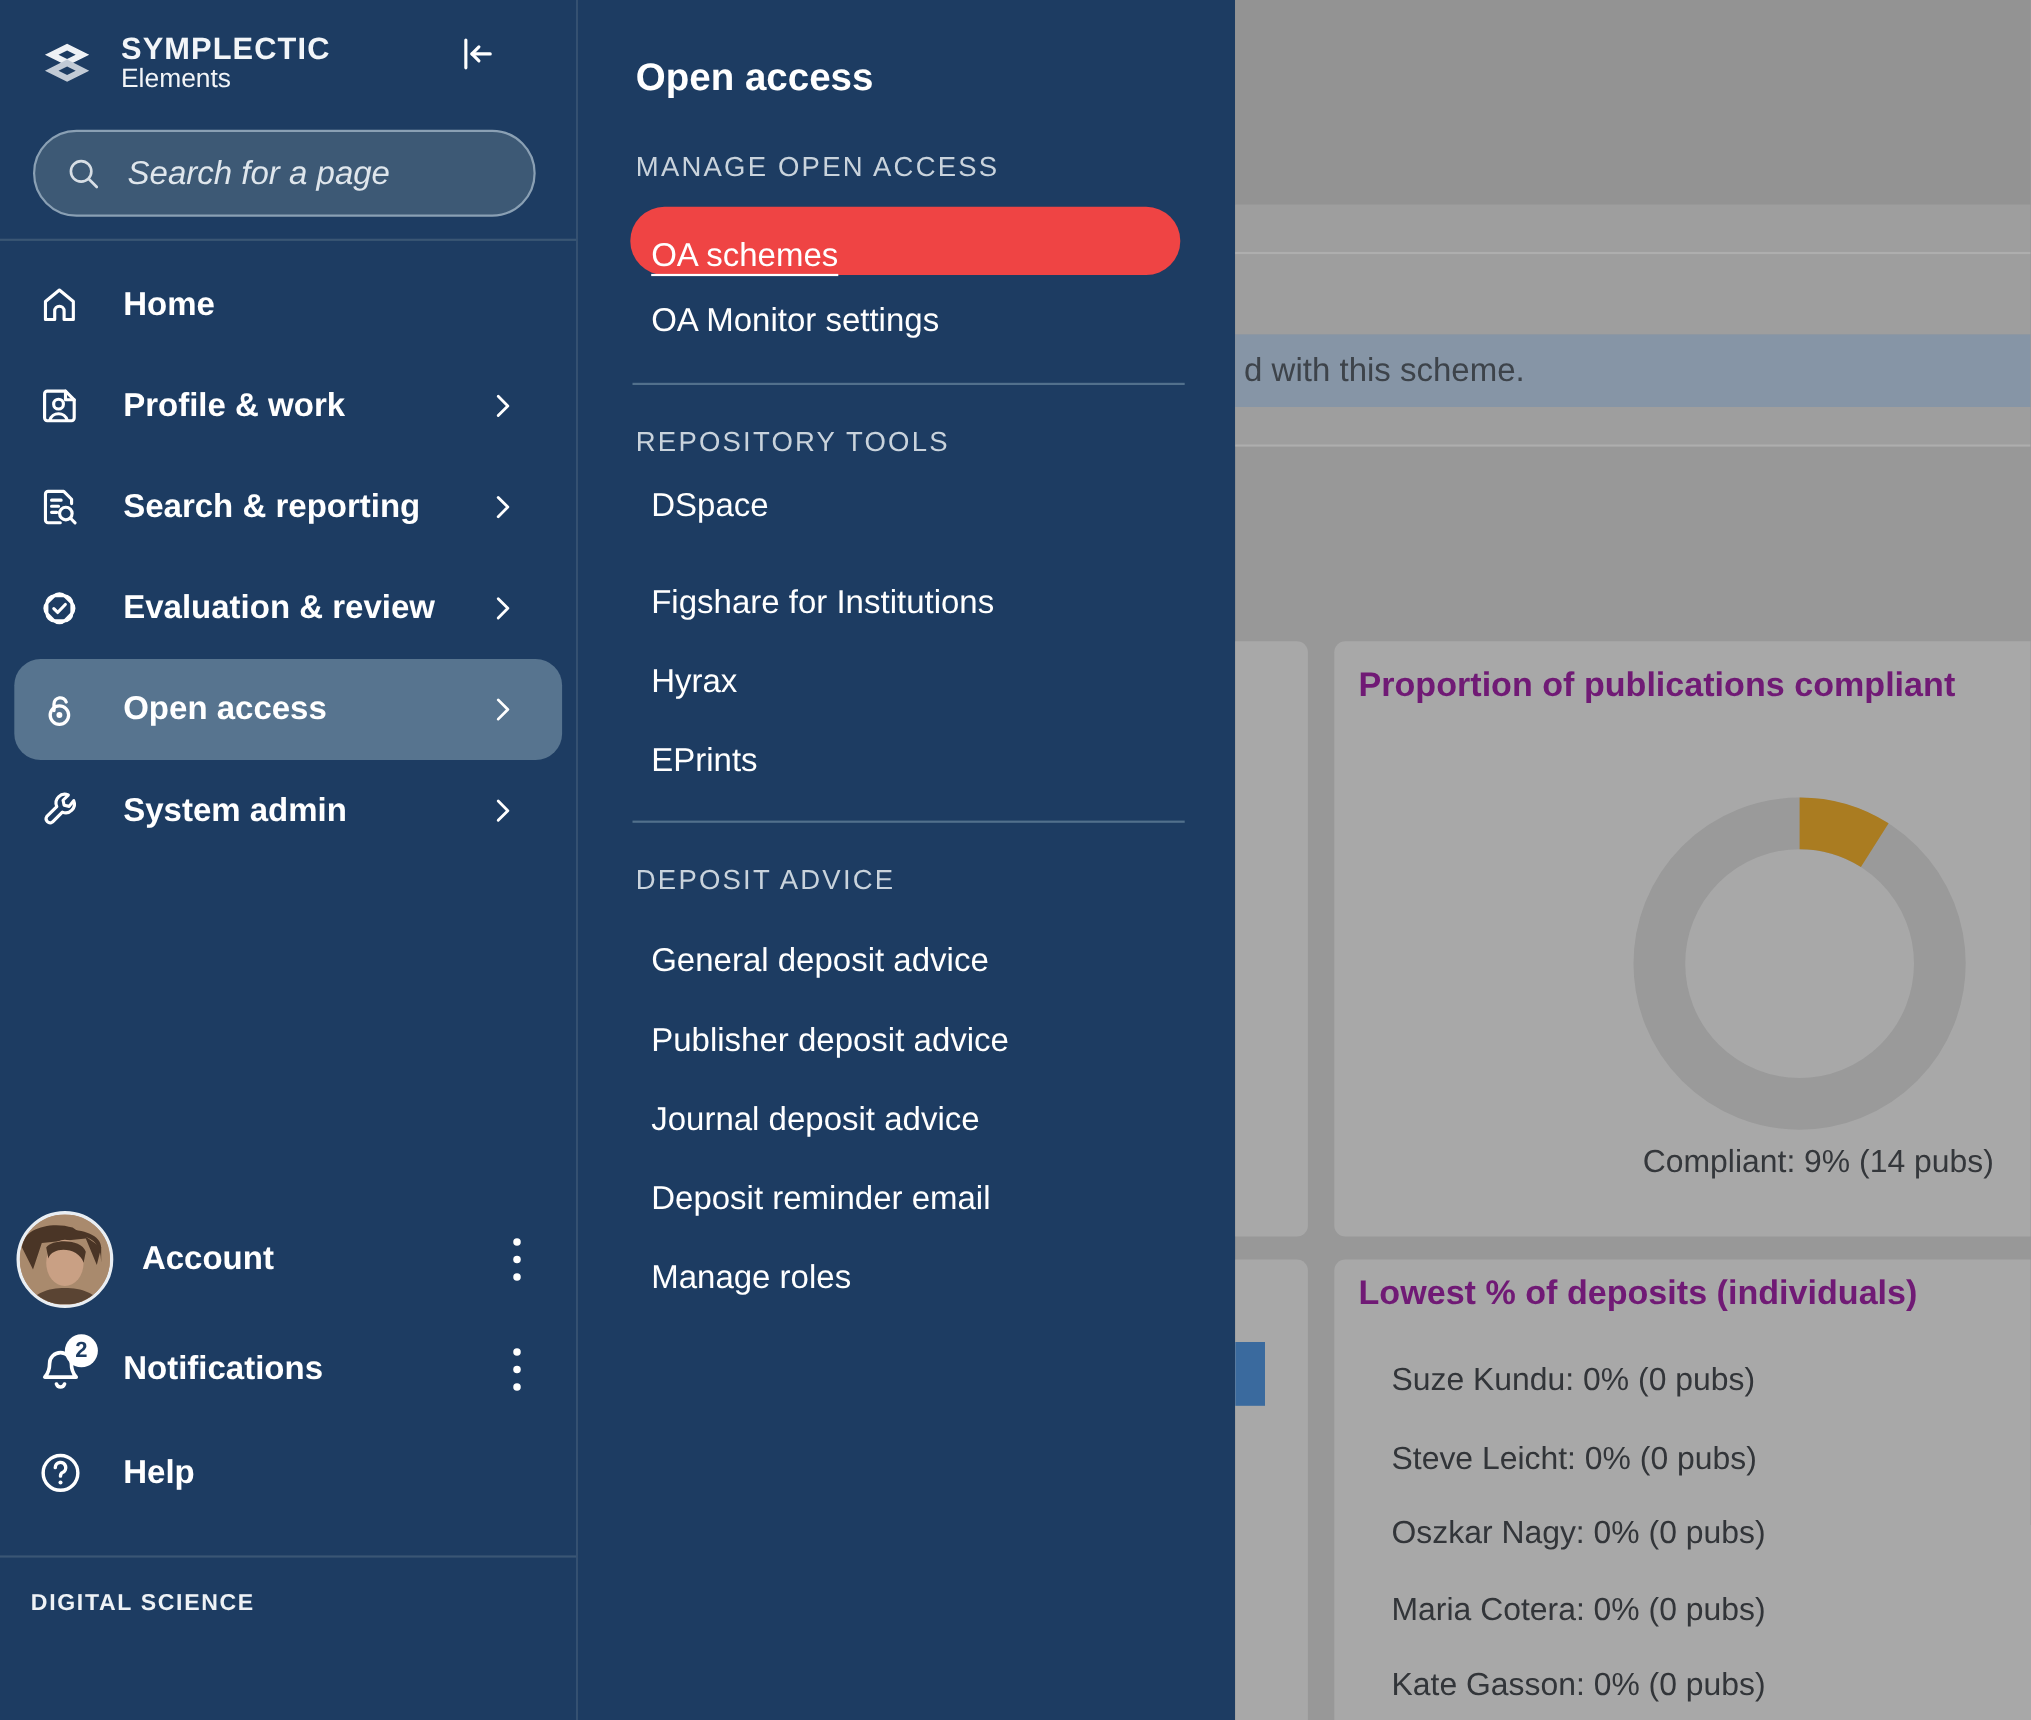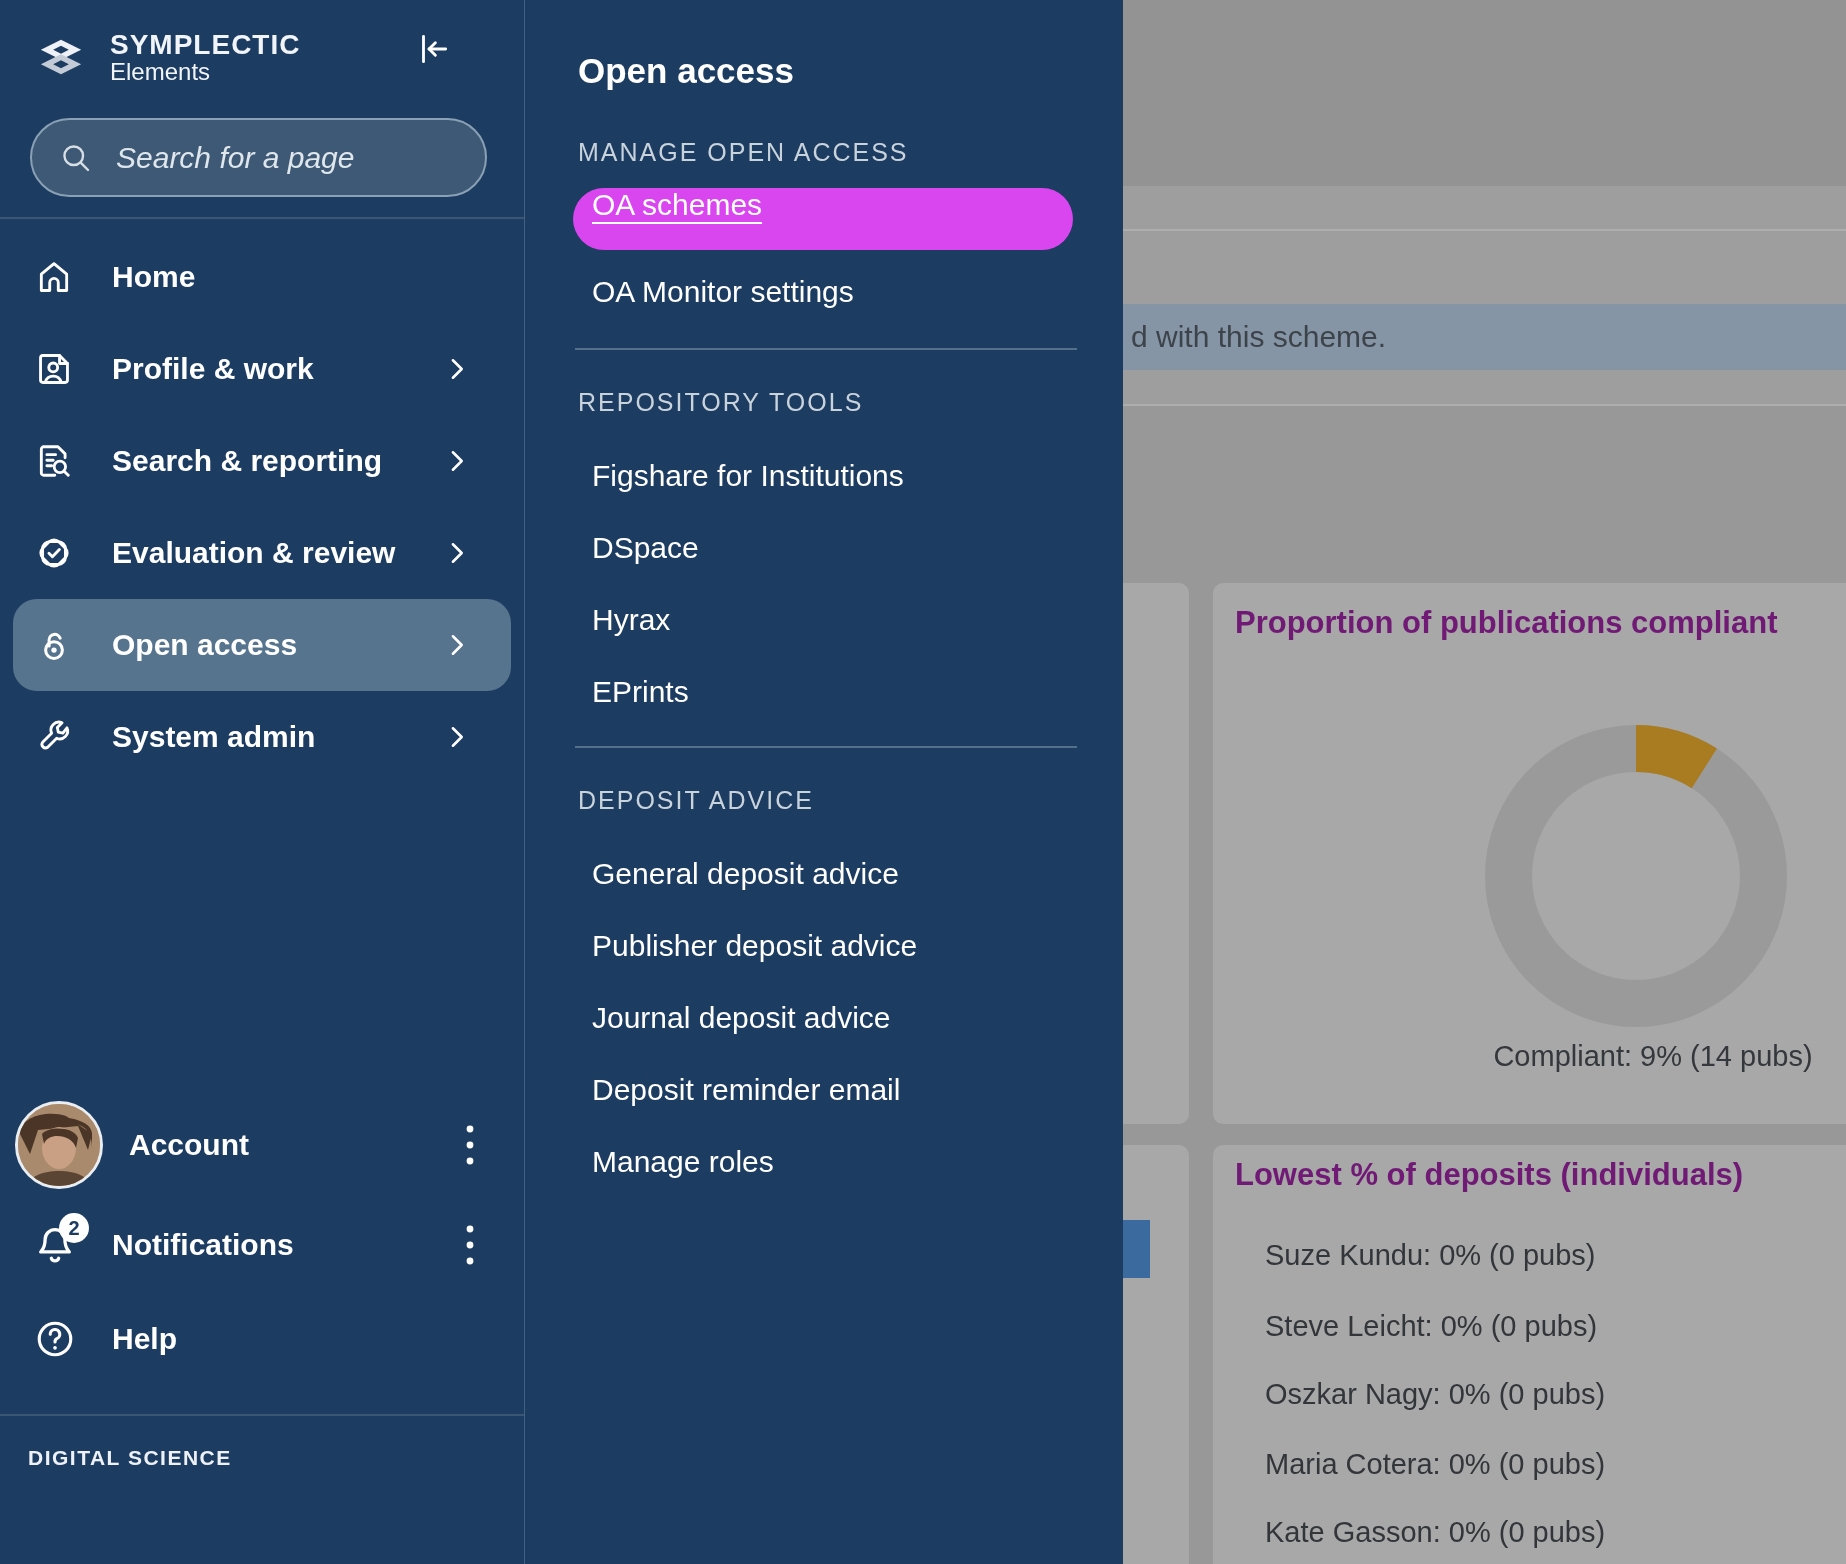--- a/index.html
+++ b/index.html
@@ -66,22 +66,22 @@
   .submenu{
     position:absolute;left:525px;top:0;width:598px;height:1564px;background:#1d3c62;
     box-sizing:border-box;padding-top:48px;
   }
   .submenu-title{margin-left:53px;font-size:35px;font-weight:700;color:#ffffff;line-height:46px;}
   .section-heading{margin:0 0 0 53px;font-size:25px;font-weight:400;color:#c9d3dc;letter-spacing:2px;height:32px;line-height:32px;}
   .sh-1{margin-top:42px;}
   .sh-2{margin-top:36px;}
   .sh-3{margin-top:36px;}
   .sub-pill{
-    margin:20px 0 0 48px;width:500px;height:62px;border-radius:31px;background:#d946ef;
-    display:flex;align-items:flex-start;padding-left:19px;box-sizing:border-box;cursor:pointer;
+    margin:20px 0 0 48px;width:500px;height:62px;border-radius:31px;background:#ef4444;
+    display:flex;align-items:flex-end;padding-left:19px;box-sizing:border-box;cursor:pointer;
   }
   .sub-pill .sub-label{text-decoration:underline;text-underline-offset:7px;text-decoration-thickness:2px;}
   .sub-item{
     margin:12px 0 0 48px;width:500px;height:60px;display:flex;align-items:center;
     padding-left:19px;box-sizing:border-box;border-radius:30px;cursor:pointer;
   }
   .sub-item.first{margin-top:28px;}
   .sub-label{font-size:30px;font-weight:400;color:#ffffff;}
   .sub-divider{margin:26px 46px 0 50px;height:2px;background:#52708c;}
   .sub-divider.d2{margin-top:24px;}
@@ -269,25 +269,25 @@
   <div class="sub-pill">
     <span class="sub-label">OA schemes</span>
   </div>
   <div class="sub-item">
     <span class="sub-label">OA Monitor settings</span>
   </div>
 
   <div class="sub-divider"></div>
 
   <div class="section-heading sh-2">REPOSITORY TOOLS</div>
+  <div class="sub-item">
+    <span class="sub-label">DSpace</span>
+  </div>
   <div class="sub-item first">
     <span class="sub-label">Figshare for Institutions</span>
-  </div>
-  <div class="sub-item">
-    <span class="sub-label">DSpace</span>
   </div>
   <div class="sub-item">
     <span class="sub-label">Hyrax</span>
   </div>
   <div class="sub-item">
     <span class="sub-label">EPrints</span>
   </div>
 
   <div class="sub-divider d2"></div>
 

